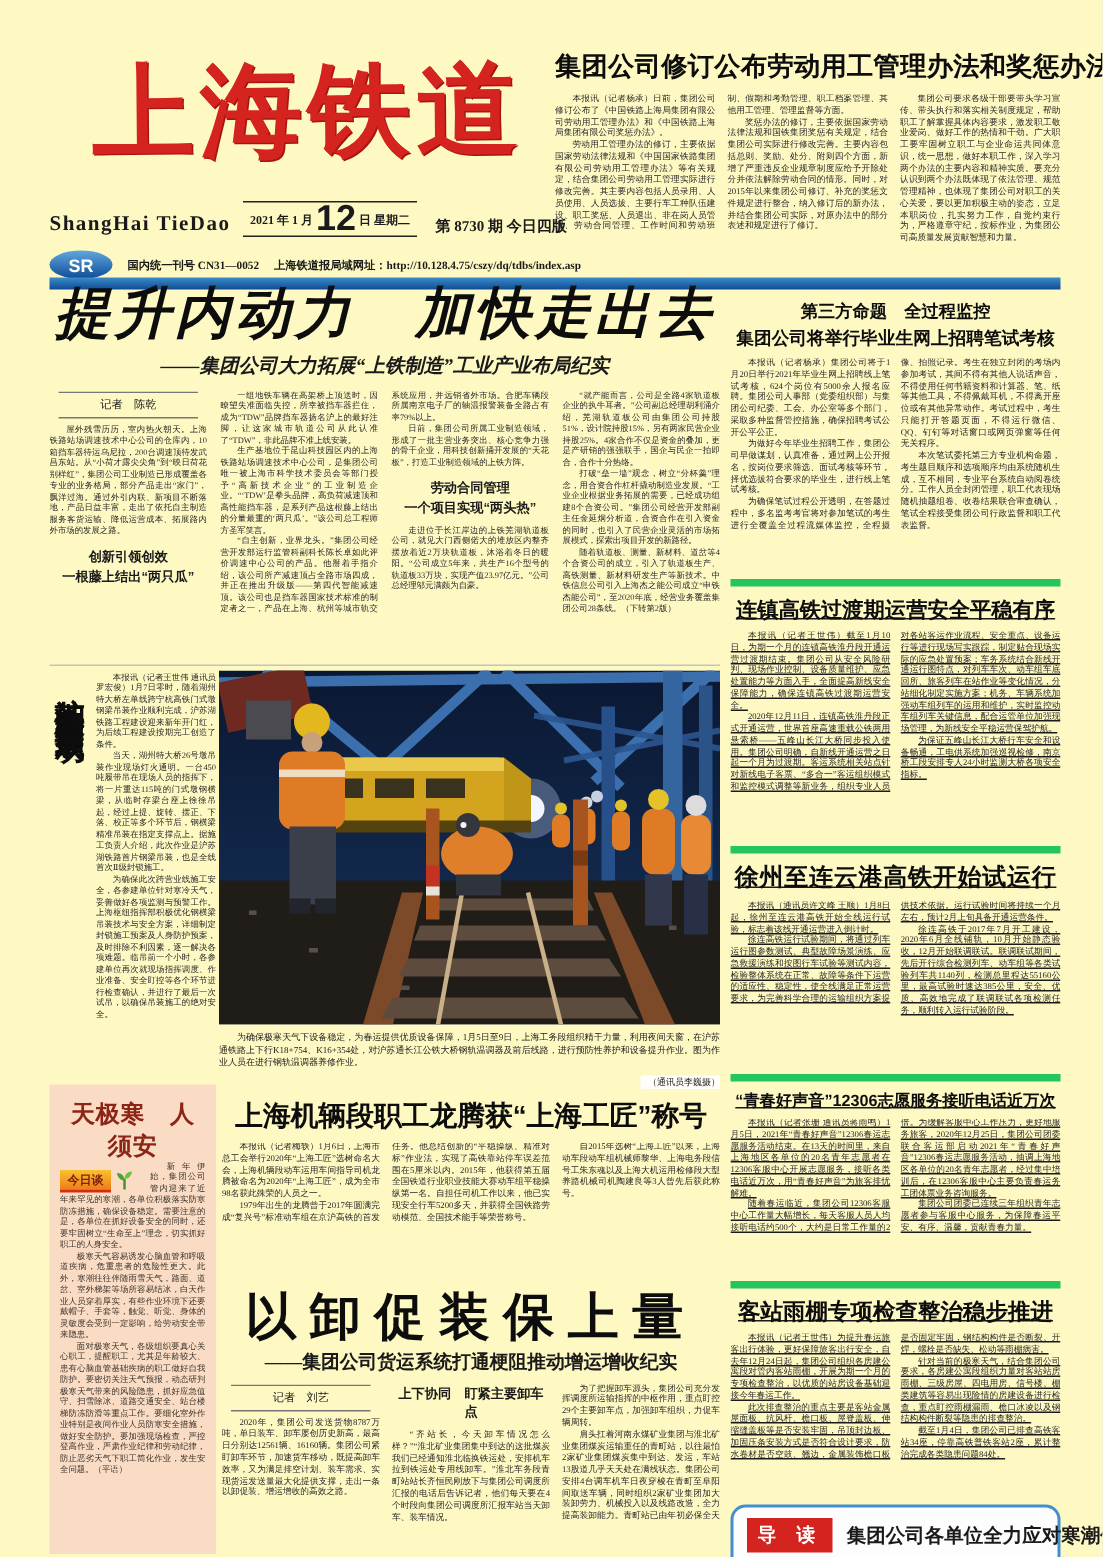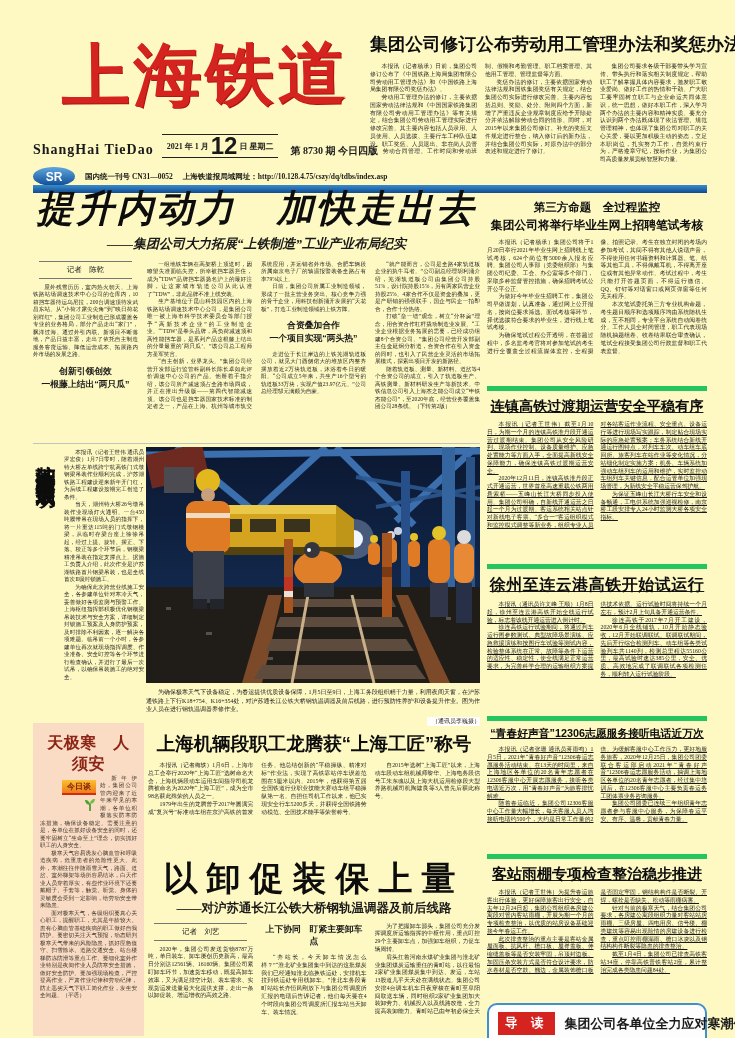--- a/index.html
+++ b/index.html
@@ -72,21 +72,21 @@
   #photo { position:absolute; left:146px; top:447px; width:334px; height:236px; }
   #caption { position:absolute; left:146px; top:688px; width:334px; height:40px; position:absolute; }
   #caption .cap { font-size:6px; line-height:1.45; text-align:justify; text-indent:2em; }
   #caption .credit { position:absolute; right:0; bottom:2px; font-size:6px; background:#fffefc; padding-left:5px; }
 
   
   #jinritan { position:absolute; left:33px; top:723px; width:111px; height:313px;
     background:#f9dcc3; padding:10px 7px 6px 7px; }
   #jinritan h2 { font-size:16px; text-align:center; color:#8d2418;
     font-family:"Liberation Serif",serif; font-weight:bold; letter-spacing:0.5px; }
-  .tag-wrap { float:left; width:56px; margin:5px 4px 2px 0; display:flex; align-items:flex-end; gap:3px;flex-direction:column; }
+  .tag-wrap { float:left; width:56px; margin:5px 4px 2px 0; display:flex; align-items:flex-start; gap:3px; }
   .tag { background:linear-gradient(180deg,#f9c12e,#ef7d1a); border-bottom:2px solid #d22c12;
     font-size:8px; color:#7d1f12; font-weight:bold; padding:1px 5px; white-space:nowrap; }
   #jinritan .para { font-size:5.6px; color:#3a332d; }
 
   
   #longteng { position:absolute; left:148px; top:731px; width:332px; height:130px; }
   #longteng h2 { font-size:18.5px; text-align:center; white-space:nowrap; }
   #longteng .cols { margin-top:6px; column-count:3; height:100px; }
 
   
@@ -168,21 +168,21 @@
         <div>创新引领创效</div>
         <div>一根藤上结出“两只瓜”</div>
       </div>
     <div>
         <p class="para">一组地铁车辆在高架桥上顶送时，因瞭望失准面临失控，所幸被挡车器拦住，成为“TDW”品牌挡车器扬名沪上的最好注脚，让这家城市轨道公司从此认准了“TDW”，非此品牌不准上线安装。</p>
         <p class="para">生产基地位于昆山科技园区内的上海铁路站场调速技术中心公司，是集团公司唯一被上海市科学技术委员会等部门授予“高新技术企业”的工业制造企业。“‘TDW’是拳头品牌，高负荷减速顶和高性能挡车器，是系列产品这根藤上结出的分量最重的‘两只瓜’。”该公司总工程师方圣军笑言。</p>
         <p class="para">“自主创新，业界龙头。”集团公司经营开发部运行监管科副科长陈长卓如此评价调速中心公司的产品。他掰着手指介绍，该公司所产减速顶占全路市场四成，并正在推出升级版——第四代智能减速顶。该公司也是挡车器国家技术标准的制定者之一，产品在上海、杭州等城市轨交系统应用，并远销省外市场。合肥车辆段所属南京电子厂的轴温报警装备全路占有率79%以上。</p>
         <p class="para">日前，集团公司所属工业制造领域，形成了一批主营业务突出、核心竞争力强的骨干企业，用科技创新捅开发展的“天花板”，打造工业制造领域的上铁方阵。</p>
       </div>
     <div class="crosshead">
-        <div>合资叠加合作</div>
+        <div>劳动合同管理</div>
         <div>一个项目实现“两头热”</div>
       </div>
     <div>
         <p class="para">走进位于长江岸边的上铁芜湖轨道板公司，就见大门西侧偌大的堆放区内整齐摆放着近2万块轨道板，沐浴着冬日的暖阳。“公司成立5年来，共生产16个型号的轨道板33万块，实现产值23.97亿元。”公司总经理邬元满颇为自豪。</p>
         <p class="para">“就产能而言，公司是全路4家轨道板企业的执牛耳者。”公司副总经理胡利涌介绍，芜湖轨道板公司由集团公司持股51%，设计院持股15%，另有两家民营企业持股25%。4家合作不仅是资金的叠加，更是产研销的强强联手，国企与民企一拍即合，合作十分热络。</p>
         <p class="para">打破“垒一墙”观念，树立“分杯羹”理念，用合资合作杠杆撬动制造业发展。“工业企业根据业务拓展的需要，已经成功组建8个合资公司。”集团公司经营开发部副主任金延炯分析道，合资合作在引入资金的同时，也引入了民营企业灵活的市场拓展模式，探索出项目开发的新路径。</p>
         <p class="para">随着轨道板、测量、新材料、道岔等4个合资公司的成立，引入了轨道板生产、高铁测量、新材料研发生产等新技术。中铁信息公司引入上海杰之能公司成立“申铁杰能公司”，至2020年底，经营业务覆盖集团公司28条线。（下转第2版）</p>
       </div>
   </div>
 
@@ -322,21 +322,21 @@
     <h2 class="hd">上海机辆段职工龙腾获“上海工匠”称号</h2>
     <div class="cols">
         <p class="para">本报讯（记者梅轶）1月6日，上海市总工会举行2020年“上海工匠”选树命名大会，上海机辆段动车运用车间指导司机龙腾被命名为2020年“上海工匠”，成为全市98名获此殊荣的人员之一。</p>
         <p class="para">1979年出生的龙腾曾于2017年圆满完成“复兴号”标准动车组在京沪高铁的首发任务。他总结创新的“平稳操纵、精准对标”作业法，实现了高铁靠站停车误差范围在5厘米以内。2015年，他获得第五届全国铁道行业职业技能大赛动车组平稳操纵第一名。自担任司机工作以来，他已实现安全行车5200多天，并获得全国铁路劳动模范、全国技术能手等荣誉称号。</p>
         <p class="para">自2015年选树“上海工匠”以来，上海动车段动车组机械师黎华、上海电务段信号工朱东魂以及上海大机运用检修段大型养路机械司机陶建良等3人曾先后获此称号。</p>
       </div>
   </article>
 
   <article id="unload">
     <h1 class="hd">以卸促装保上量</h1>
-    <div class="sub">——对沪苏通长江公铁大桥钢轨温调器及前后线路</div>
+    <div class="sub">——集团公司货运系统打通梗阻推动增运增收纪实</div>
     <div class="cols">
       <div class="byline-box">记者　刘艺</div>
       <div>
           <p class="para">2020年，集团公司发送货物8787万吨，单日装车、卸车屡创历史新高，最高日分别达12561辆、16160辆。集团公司紧盯卸车环节，加速货车移动，既提高卸车效率，又为满足排空计划、装车需求、实现货运发送量最大化提供支撑，走出一条以卸促装、增运增收的高效之路。</p>
         </div>
       <div class="crosshead">
           <div>上下协同　盯紧主要卸车点</div>
         </div>
       <div>
           <p class="para">“齐站长，今天卸车情况怎么样？”“淮北矿业集团集中到达的这批煤炭我们已经通知淮北临换铁运处，安排机车拉到铁运处专用线卸车。”淮北车务段青町站站长齐恒民刚放下与集团公司调度所汇报的电话后告诉记者，他们每天要在4个时段向集团公司调度所汇报车站当天卸车、装车情况。</p>

